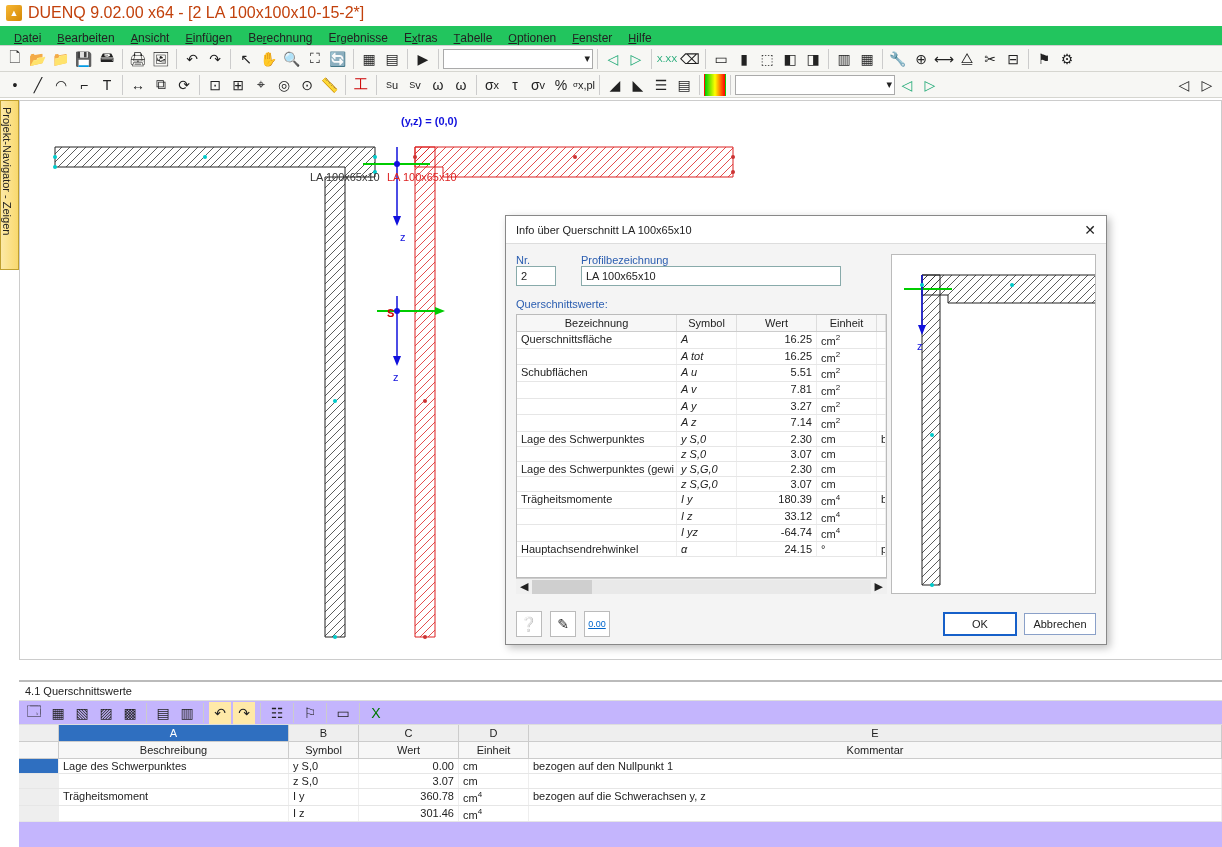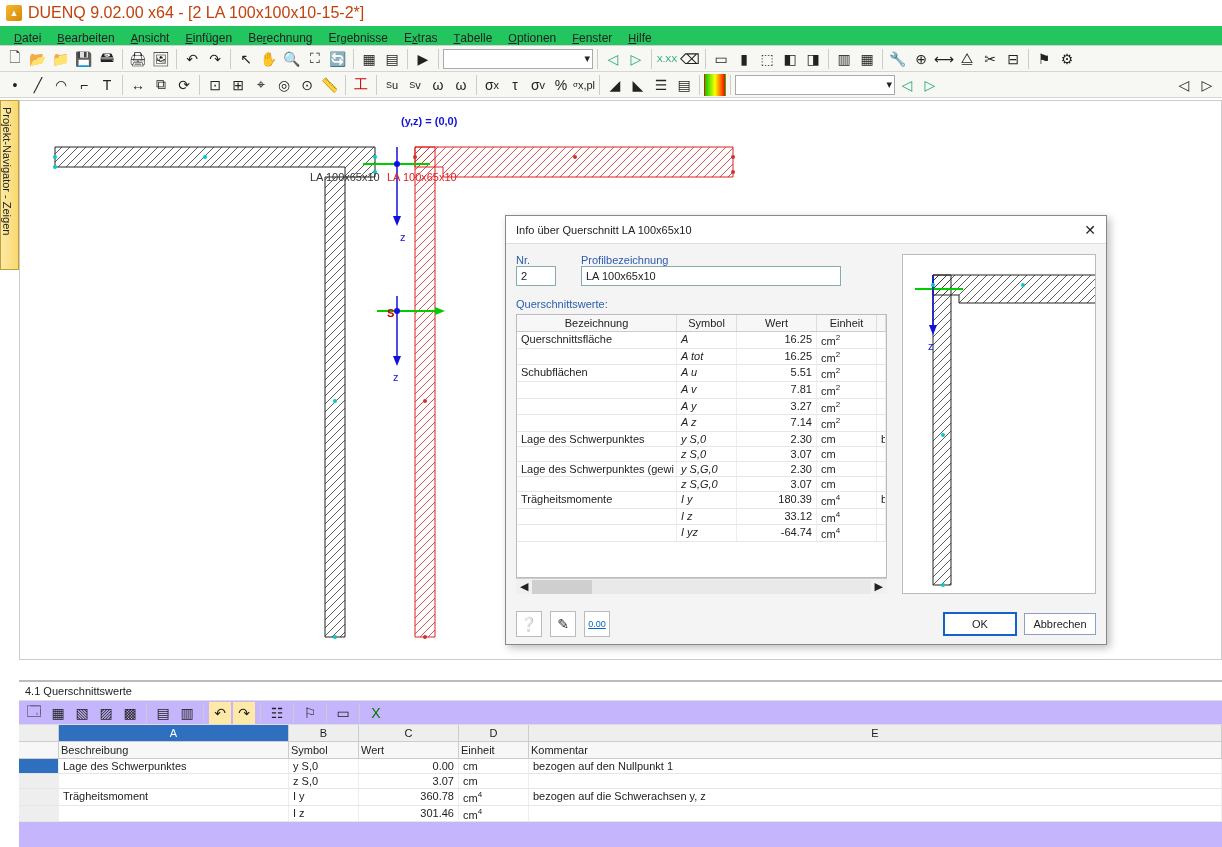--- a/index.html
+++ b/index.html
@@ -14,21 +14,21 @@
   .tb-btn{width:22px;height:22px;display:flex;align-items:center;justify-content:center;border:1px solid transparent;font-size:14px}
   .tb-sep{width:1px;height:20px;background:#ccc;margin:0 3px}
   .tb-combo{height:20px;background:#fff;border:1px solid #aaa;min-width:150px;display:flex;align-items:center;justify-content:flex-end;padding:0 2px}
   .side-tab{position:absolute;left:0;top:100px;width:19px;height:170px;background:linear-gradient(90deg,#fce9a7,#f9d96e);border:1px solid #c0a030;writing-mode:vertical-lr;text-orientation:mixed;font-size:11px;padding-top:6px;text-align:left;letter-spacing:0}
   .workarea{position:absolute;left:19px;top:100px;right:0;height:560px;background:#fafafa;border:1px solid #ccc}
   .canvas{position:absolute;inset:0;background:#fff}
   svg *{vector-effect:non-scaling-stroke}
   .dialog{position:absolute;left:505px;top:215px;width:602px;height:430px;background:#f4f4f4;border:1px solid #888;box-shadow:3px 3px 8px rgba(0,0,0,.25)}
   .dlg-title{height:28px;background:#fff;border-bottom:1px solid #ddd;display:flex;align-items:center;padding:0 10px;justify-content:space-between;font-size:12px}
   .dlg-close{font-size:14px;font-family:sans-serif}
-  .dlg-body{display:flex;padding:10px;gap:15px;height:360px}
+  .dlg-body{display:flex;padding:10px;gap:4px;height:360px}
   .dlg-left{flex:1;display:flex;flex-direction:column}
   .dlg-row{display:flex;gap:10px;margin-bottom:8px}
   .dlg-label{color:#2a5db0;font-size:11px}
   .dlg-input{border:1px solid #8aa;background:#fff;height:20px;padding:0 4px}
   .sect-title{color:#2a5db0;font-size:11px;margin:4px 0}
   .propgrid{border:1px solid #bbb;background:#fff;flex:1;overflow:auto;position:relative}
   .pg-head{display:grid;grid-template-columns:160px 60px 80px 60px 1fr;background:#f7f7f7;border-bottom:1px solid #ccc;font-size:10.5px}
   .pg-head div{padding:2px 4px;border-right:1px solid #ddd;text-align:center}
   .pg-row{display:grid;grid-template-columns:160px 60px 80px 60px 1fr;border-bottom:1px solid #e6e6e6;font-size:10.5px}
   .pg-row div{padding:1px 4px;border-right:1px solid #eee;white-space:nowrap;overflow:hidden}
@@ -41,21 +41,21 @@
   .dlg-btn.ok{border-color:#1660c9;outline:1px solid #1660c9}
   .dlg-icobtn{width:26px;height:26px;border:1px solid #bbb;background:#fff;font-size:14px;display:flex;align-items:center;justify-content:center}
   .bottom-panel{position:absolute;left:19px;right:0;top:680px;bottom:0;background:#c4b5fd;border-top:2px solid #bbb}
   .bp-title{padding:3px 6px;border-bottom:1px solid #ddd;background:#fff}
   .bp-tool{height:24px;display:flex;align-items:center;gap:2px;padding:2px 4px;border-bottom:1px solid #ddd}
   .grid{background:#fff}
   .g-head{display:grid;grid-template-columns:40px 230px 70px 100px 70px 1fr;background:#efefef;border-bottom:1px solid #ccc;font-size:11px}
   .g-head div{text-align:center;padding:2px 0;border-right:1px solid #ccc;background:#eee}
   .g-head .colA{background:#2f6fc0;color:#fff}
   .g-sub{display:grid;grid-template-columns:40px 230px 70px 100px 70px 1fr;border-bottom:1px solid #ccc}
-  .g-sub div{text-align:left;padding:2px;border-right:1px solid #ccc;background:#f7f7f7;font-size:11px}
+  .g-sub div{text-align:center;padding:2px;border-right:1px solid #ccc;background:#f7f7f7;font-size:11px}
   .g-row{display:grid;grid-template-columns:40px 230px 70px 100px 70px 1fr;border-bottom:1px solid #e6e6e6;font-size:11px}
   .g-row div{padding:1px 4px;border-right:1px solid #eee}
   .g-row .sel{background:#2f6fc0}
   .g-row .num{text-align:right}
   sup{font-size:8px}
   .hatch-black{fill:url(#hb)}
   .hatch-red{fill:url(#hr)}
   .hscroll{height:16px;background:#f0f0f0;border-top:1px solid #ccc;display:flex;align-items:center}
   .hscroll .track{flex:1;height:14px;background:#e9e9e9;position:relative}
   .hscroll .thumb{position:absolute;left:0;top:0;bottom:0;width:60px;background:#cfcfcf}
@@ -356,20 +356,27 @@
               <div class="num">33.12</div>
               <div>cm<sup>4</sup></div>
               <div></div>
             </div>
             <div class="pg-row">
               <div></div>
               <div class="sym">I yz</div>
               <div class="num">-64.74</div>
               <div>cm<sup>4</sup></div>
               <div></div>
+            </div>
+            <div class="pg-row">
+              <div>Hauptachsendrehwinkel</div>
+              <div class="sym">α</div>
+              <div class="num">24.15</div>
+              <div>°</div>
+              <div>positiv im Uh</div>
             </div>
           </div>
       </div>
       <div class="hscroll">
           <span style="padding:0 4px">◀</span>
           <div class="track">
             <div class="thumb"></div>
           </div>
           <span style="padding:0 4px">▶</span>
         </div>

